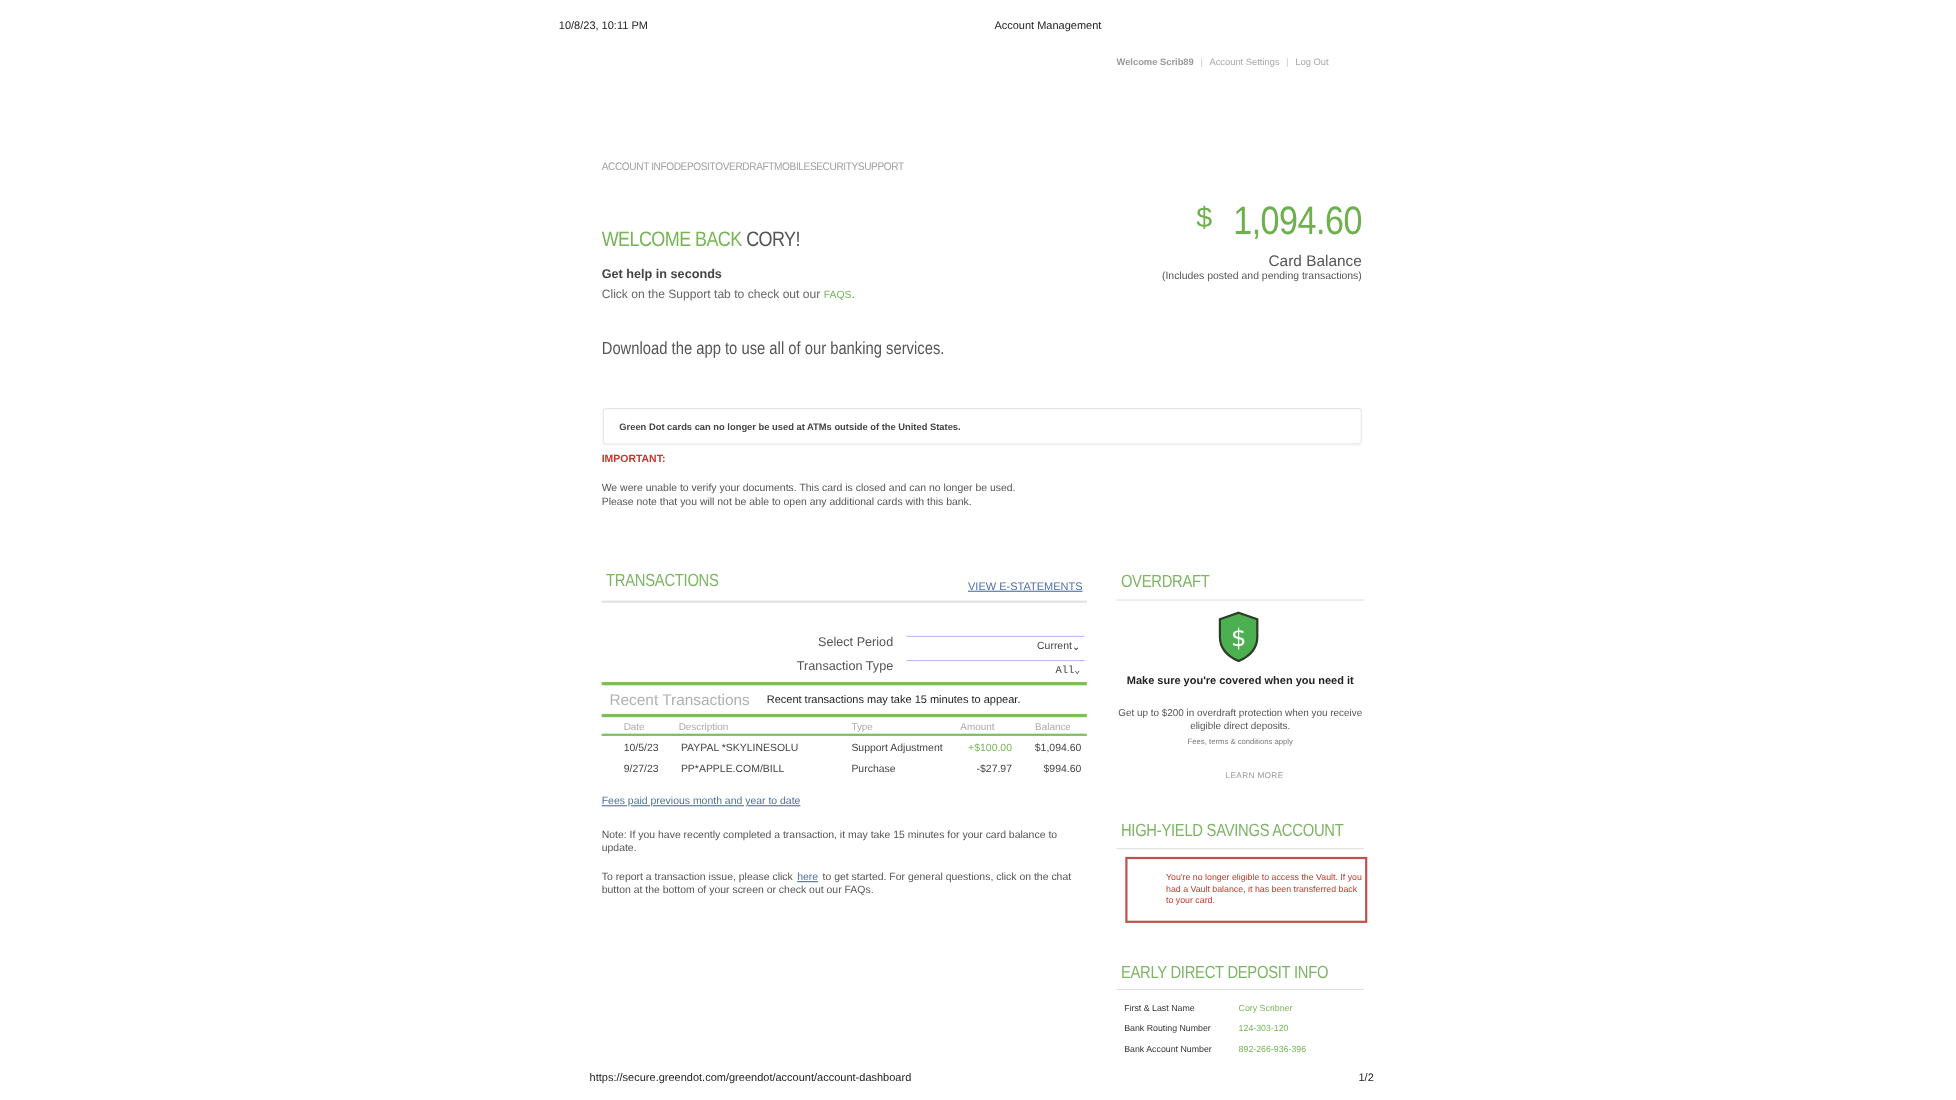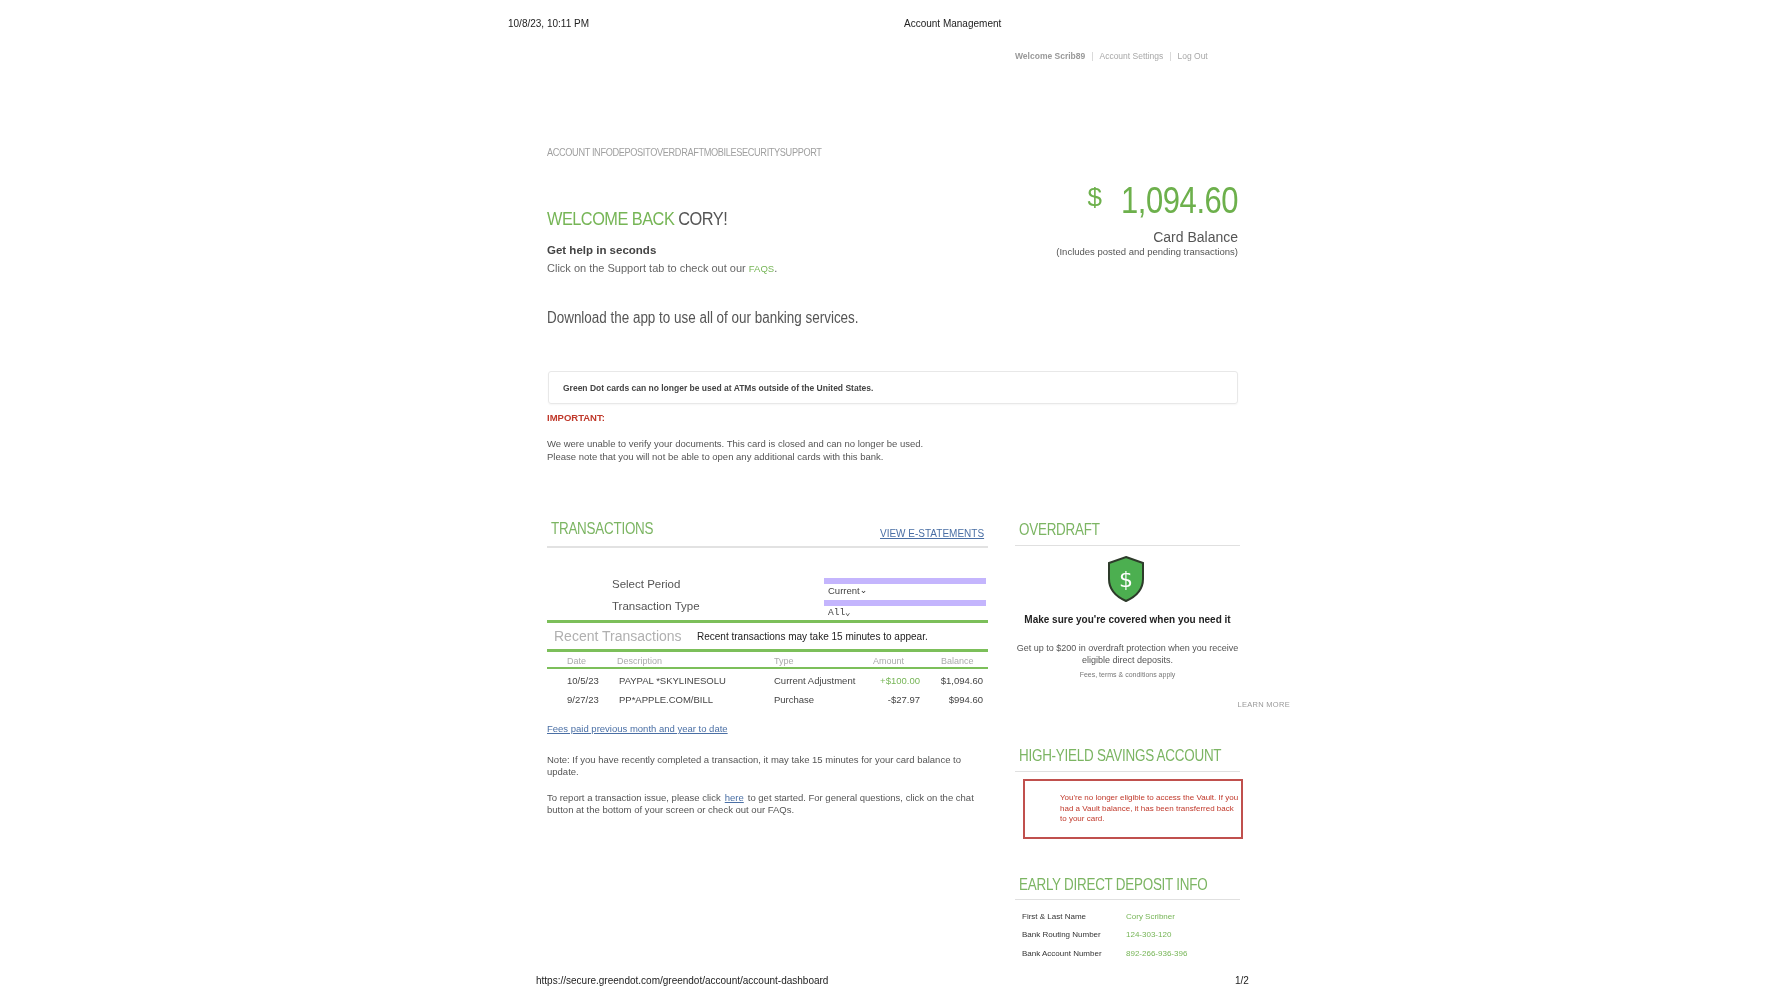--- a/index.html
+++ b/index.html
@@ -45,24 +45,24 @@
     .important { left: 547px; top: 412px; font-size: 9.5px; font-weight: bold; color: #c0392b; }
     .important-msg { left: 547px; top: 437px; font-size: 9.5px; color: #555; line-height: 13px; }
 
     
     .sec-head { font-size: 16px; color: #7cb563; letter-spacing: -0.3px; transform: scaleX(0.84); transform-origin: left; }
 
     .tx-head { left: 551px; top: 520px; }
     .tx-rule { left: 547px; top: 546px; width: 441px; height: 2px; background: #e2e2e2; }
     .estatements { left: 880px; top: 528px; font-size: 10px; color: #4a6fa5; text-decoration: underline; }
 
-    .filter-label { font-size: 11.5px; color: #555; text-align: left; width: 200px; }
+    .filter-label { font-size: 11.5px; color: #555; text-align: right; width: 200px; }
     .period-label { left: 612px; top: 578px; }
     .type-label { left: 612px; top: 600px; }
-    .select { width: 162px; height: 18px; border-top: 6px solid #c4b5fd; font-size: 9.5px; color: #444; padding: 4px 4px; display: flex; justify-content: flex-start; align-items: center; background: #fff; }
+    .select { width: 162px; height: 18px; border-top: 1px solid #c4b5fd; font-size: 9.5px; color: #444; padding: 4px 4px; display: flex; justify-content: flex-end; align-items: center; background: #fff; }
     .select .chev { font-size: 9px; color: #333; }
     .period-select { left: 824px; top: 578px; }
     .type-select { left: 824px; top: 600px; font-family: Liberation Mono, monospace; }
 
     .green-bar { left: 547px; width: 441px; height: 3px; background: #7cbf5a; }
     .gb1 { top: 620px; }
     .gb2 { top: 649px; }
     .gb3 { top: 667px; height: 2px; }
     .recent-title { left: 554px; top: 628px; font-size: 14px; color: #b0b0b0; }
     .recent-note { left: 697px; top: 631px; font-size: 10px; color: #222; }
@@ -87,21 +87,21 @@
     .note2 { left: 547px; top: 792px; width: 441px; font-size: 9.5px; color: #555; line-height: 12px; }
     .note2 .here { color: #4a6fa5; text-decoration: underline; margin: 0 4px; }
 
     
     .od-head { left: 1019px; top: 521px; }
     .od-rule { left: 1015px; top: 545px; width: 225px; height: 1px; background: #e0e0e0; }
     .shield { left: 1106px; top: 555px; width: 40px; height: 48px; }
     .od-title { left: 1015px; top: 614px; width: 225px; text-align: center; font-size: 10px; font-weight: bold; color: #222; line-height: 12px; }
     .od-body { left: 1015px; top: 642px; width: 225px; text-align: center; font-size: 9px; color: #555; line-height: 12px; }
     .od-fine { left: 1015px; top: 671px; width: 225px; text-align: center; font-size: 7px; color: #777; }
-    .od-learn { left: 1065px; top: 700px; width: 225px; text-align: right; font-size: 7.5px; color: #999; letter-spacing: 0.3px; }
+    .od-learn { left: 1028px; top: 700px; width: 225px; text-align: center; font-size: 7.5px; color: #999; letter-spacing: 0.3px; }
 
     .hy-head { left: 1019px; top: 747px; }
     .hy-rule { left: 1015px; top: 771px; width: 225px; height: 1px; background: #e0e0e0; }
     .hy-box { left: 1023px; top: 779px; width: 220px; height: 60px; border: 2px solid #c0504d; }
     .hy-text { left: 1060px; top: 793px; width: 180px; font-size: 8px; color: #c0392b; line-height: 10.5px; }
 
     .edd-head { left: 1019px; top: 876px; }
     .edd-rule { left: 1015px; top: 899px; width: 225px; height: 1px; background: #e0e0e0; }
     .edd-label { left: 1022px; font-size: 8px; color: #333; }
     .edd-value { left: 1126px; font-size: 8px; color: #76b556; }
@@ -173,21 +173,21 @@
   <div class="tx-row hdr" style="top:2px;">
     <span class="c-date">Date</span>
     <span class="c-desc-hdr">Description</span>
     <span class="c-type">Type</span>
     <span style="left:312px;">Amount</span>
     <span class="c-bal-hdr">Balance</span>
   </div>
   <div class="tx-row r1">
     <span class="c-date">10/5/23</span>
     <span class="c-desc">PAYPAL *SKYLINESOLU</span>
-    <span class="c-type">Current Adjustment</span>
+    <span class="c-type">Support Adjustment</span>
     <span class="c-amt pos">+$100.00</span>
     <span class="c-bal">$1,094.60</span>
   </div>
   <div class="tx-row r2">
     <span class="c-date">9/27/23</span>
     <span class="c-desc">PP*APPLE.COM/BILL</span>
     <span class="c-type">Purchase</span>
     <span class="c-amt">-$27.97</span>
     <span class="c-bal">$994.60</span>
   </div>

